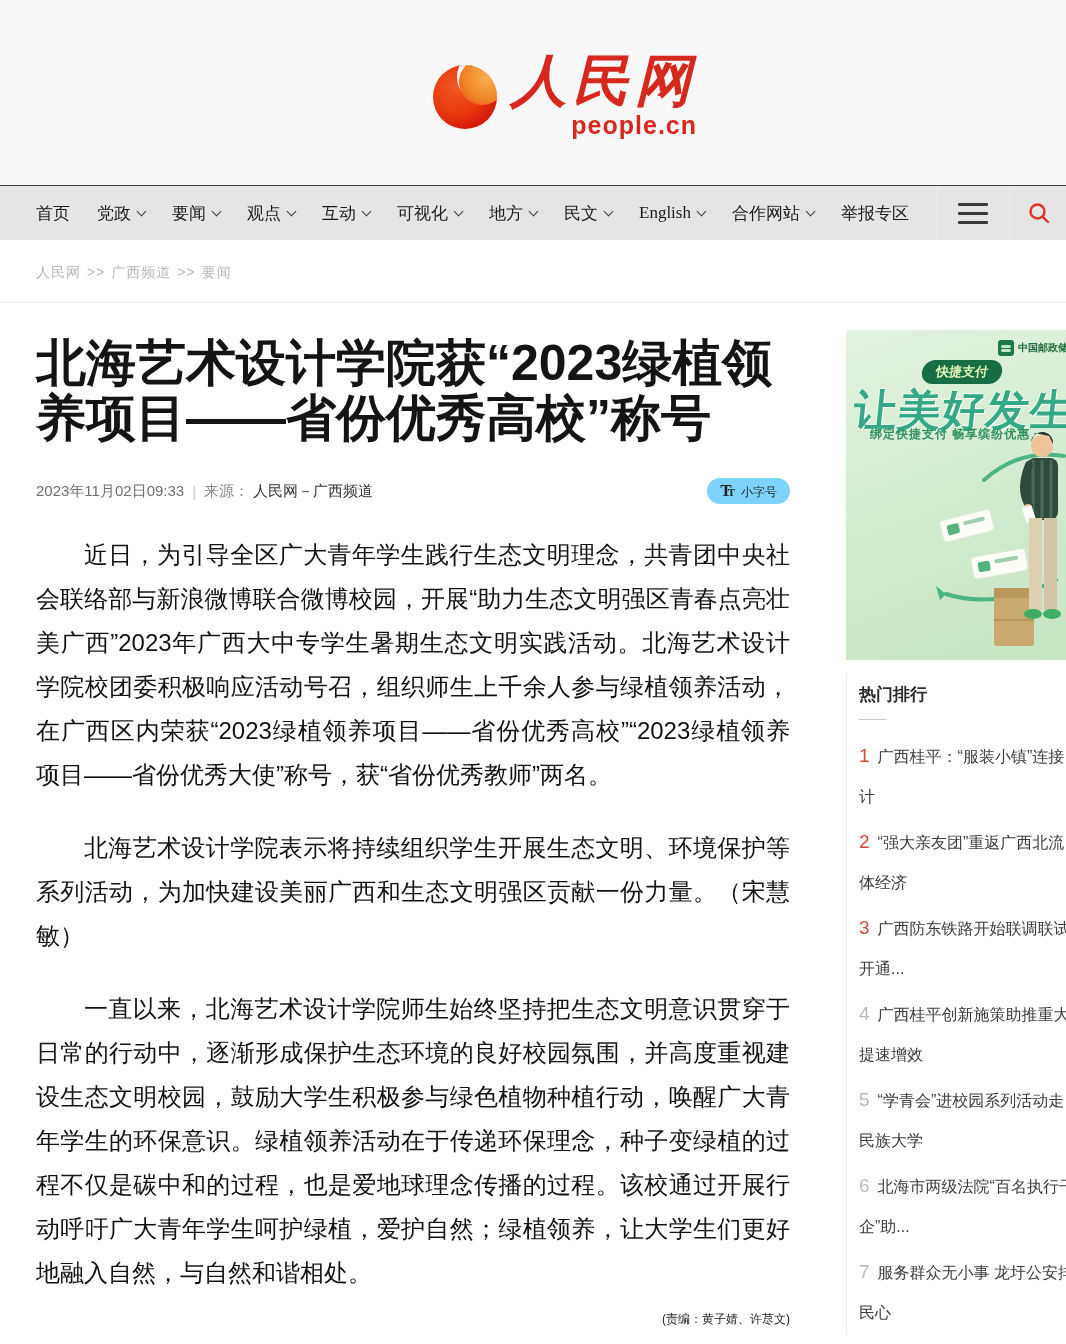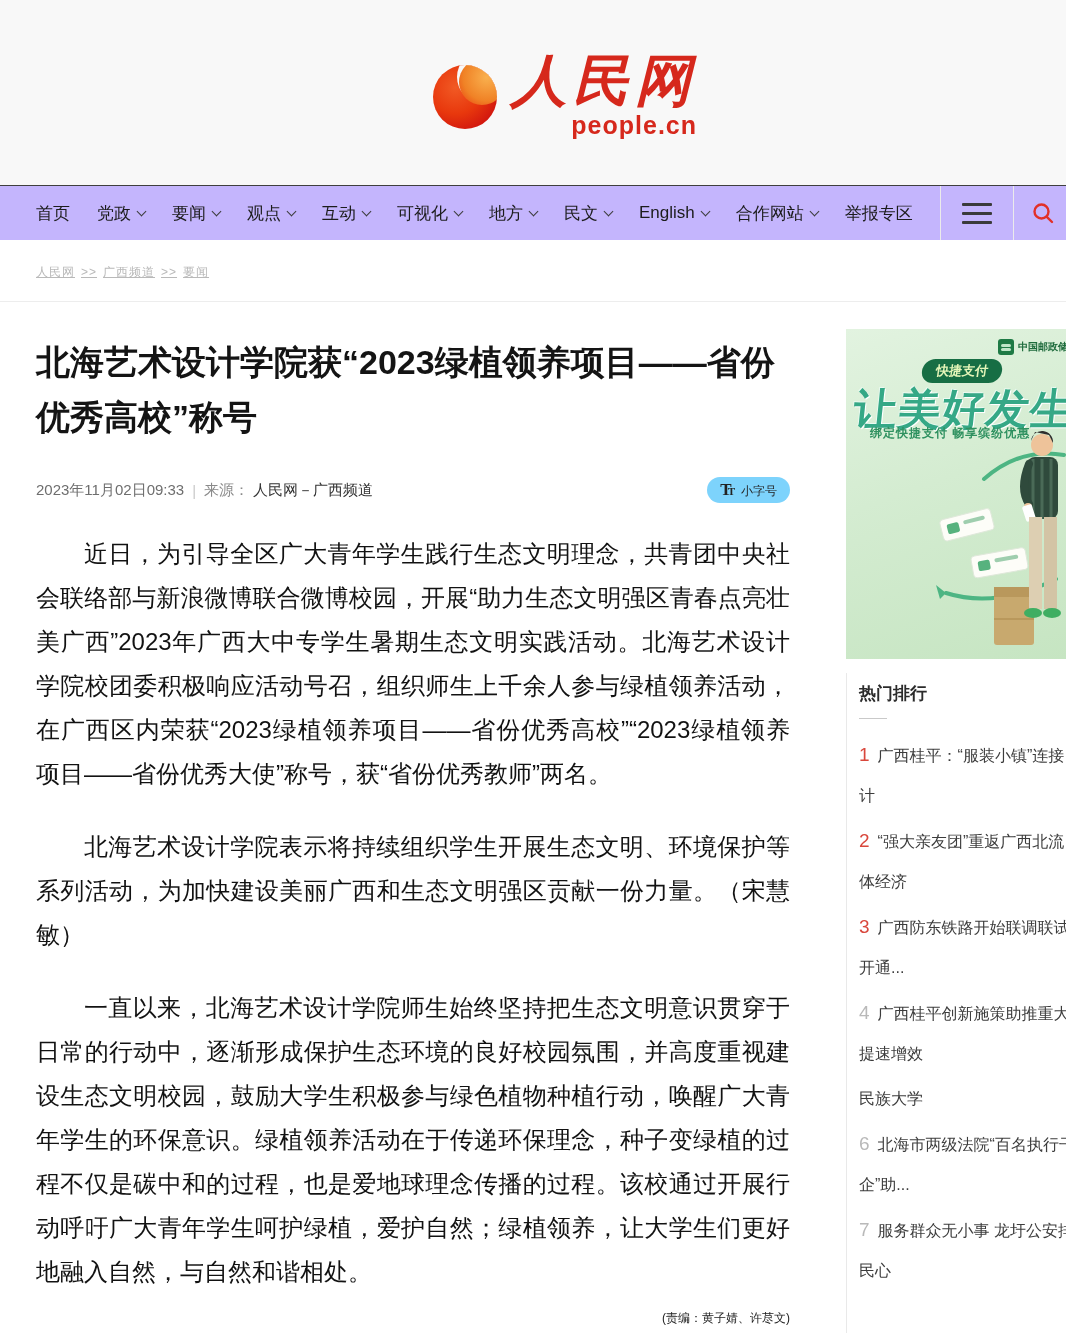--- a/index.html
+++ b/index.html
@@ -17,44 +17,44 @@
     background:#f8f8f8; top:-14px; right:-12px; }
   .logo-sphere::after { content:""; position:absolute; width:46px; height:46px; border-radius:50%;
     background:radial-gradient(circle at 60% 40%, #f9b04e 0%, #f08226 60%, #e8380d 100%);
     top:-6px; right:-8px; }
   .logo-text { display:flex; flex-direction:column; align-items:flex-end; }
   .logo-cn { font-family:"Liberation Serif","DejaVu Serif",serif; font-weight:900; font-size:56px;
     color:#d6281c; letter-spacing:6px; line-height:56px; font-style:italic; }
   .logo-en { font-size:25px; font-weight:bold; color:#d6281c; letter-spacing:1px; margin-top:2px; }
 
   
-  .nav { height:54px; display:flex; align-items:center; padding:0 0 0 36px; background:#c4b5fd; }
+  .nav { height:54px; display:flex; align-items:center; padding:0 0 0 36px; background:#e5e5e5;font-family:Liberation Serif, serif; }
   .nav-item { display:flex; align-items:center; margin-right:27px; font-size:17px; color:#1c1c1c;
     cursor:pointer; white-space:nowrap; }
   .chev { display:inline-block; width:7px; height:7px; border-right:1.6px solid #3c3c3c;
     border-bottom:1.6px solid #3c3c3c; transform:rotate(45deg); margin-left:7px; margin-top:-4px; }
   .nav-extra { margin-left:auto; display:flex; align-items:center; height:54px; }
   .vdiv { width:1px; height:54px; background:#ebebeb; }
   .hamburger { width:72px; display:flex; flex-direction:column; align-items:center; gap:6px; cursor:pointer; }
   .hamburger span { width:30px; height:3px; background:#3a3a3a; border-radius:1px; }
   .search-btn { width:58px; display:flex; align-items:center; justify-content:center; cursor:pointer; }
 
   
-  .breadcrumb { padding:24px 36px 0; font-size:12px; color:#b9b9b9; letter-spacing:1px;text-decoration:underline; }
+  .breadcrumb { padding:24px 36px 0; font-size:14px; color:#b9b9b9; letter-spacing:1px; }
   .breadcrumb span { cursor:pointer; }
   .crumb-sep { margin:0 6px; cursor:default; }
   .rule { border-bottom:1px solid #ededed; margin-top:20px; }
 
   
   .content { display:flex; }
   .article { width:846px; padding:0 56px 0 36px; }
   .sidebar { width:220px; }
 
   
-  .title { margin-top:33px; font-size:34px; line-height:55px; font-weight:700; color:#141414; }
+  .title { margin-top:33px; font-size:50px; line-height:55px; font-weight:700; color:#141414; }
   .meta { margin-top:32px; display:flex; align-items:center; font-size:15px; color:#6e6e6e; }
   .meta .sep { margin:0 8px; color:#c9c9c9; }
   .meta .src-label { color:#8a8a8a; }
   .meta .src { color:#333; margin-left:4px; cursor:pointer; }
   .font-pill { margin-left:auto; background:#7dd3fc; border-radius:16px; padding:3px 13px;
     display:flex; align-items:baseline; gap:6px; cursor:pointer; color:#222; }
   .tt-big { font-family:"Liberation Serif",serif; font-weight:bold; font-size:17px; }
   .tt-small { font-family:"Liberation Serif",serif; font-weight:bold; font-size:11px; margin-left:-4px; }
   .font-pill .lbl { font-size:12px; }
   .article p { margin-top:29px; font-size:24px; line-height:44px; color:#121212;
@@ -264,20 +264,21 @@
         </div>
         <div class="hot-item top">
           <div class="l1"><span class="hot-rank">3</span><span>广西防东铁路开始联调联试 预</span></div>
           <div class="l2">开通...</div>
         </div>
         <div class="hot-item">
           <div class="l1"><span class="hot-rank">4</span><span>广西桂平创新施策助推重大项</span></div>
           <div class="l2">提速增效</div>
         </div>
         <div class="hot-item">
+          <div class="l1"><span class="hot-rank">5</span><span>“学青会”进校园系列活动走</span></div>
           <div class="l2">民族大学</div>
         </div>
         <div class="hot-item">
           <div class="l1"><span class="hot-rank">6</span><span>北海市两级法院“百名执行干</span></div>
           <div class="l2">企”助...</div>
         </div>
         <div class="hot-item">
           <div class="l1"><span class="hot-rank">7</span><span>服务群众无小事 龙圩公安排忧</span></div>
           <div class="l2">民心</div>
         </div>

